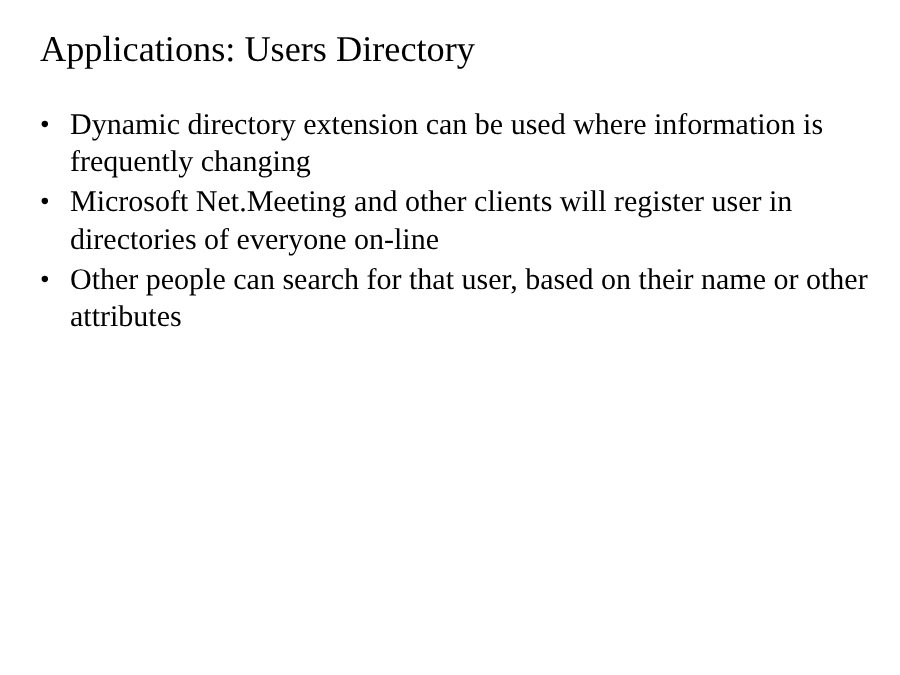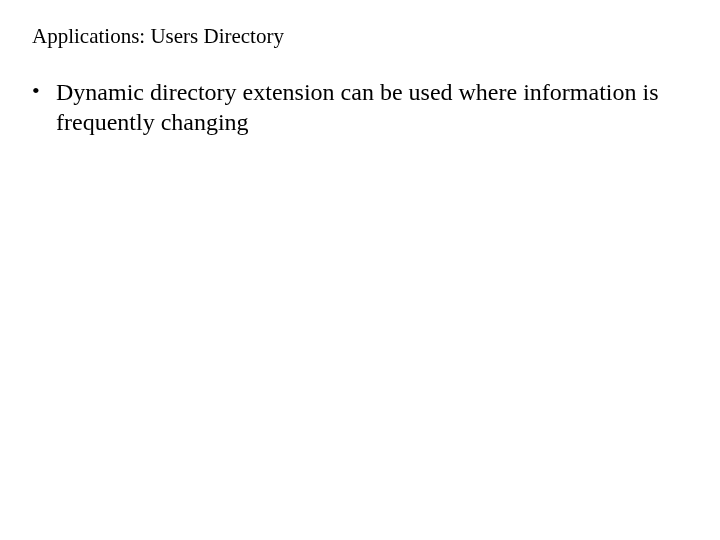--- a/index.html
+++ b/index.html
@@ -9,21 +9,21 @@
     }
     body {
       width: 720px;
       height: 540px;
       background: #ffffff;
       font-family: "Times New Roman", Times, serif;
       color: #000000;
       padding: 24px 24px 24px 28px;
     }
     .title {
-      font-size: 21px;
+      font-size: 29px;
       font-weight: normal;
       margin-bottom: 28px;
       margin-left: 4px;
     }
     .bullets {
       list-style: none;
       font-size: 24px;
       line-height: 1.25;
     }
     .bullets li {
@@ -40,13 +40,15 @@
       font-size: 22px;
     }
   </style>
 </head>
 <body>
 
 <h1 class="title">Applications: Users Directory</h1>
 
 <ul class="bullets">
   <li>Dynamic directory extension can be used where information is frequently changing</li>
+  <li>Microsoft Net.Meeting and other clients will register user in directories of everyone on-line</li>
+  <li>Other people can search for that user, based on their name or other attributes</li>
 </ul>
 
 </body></html>

